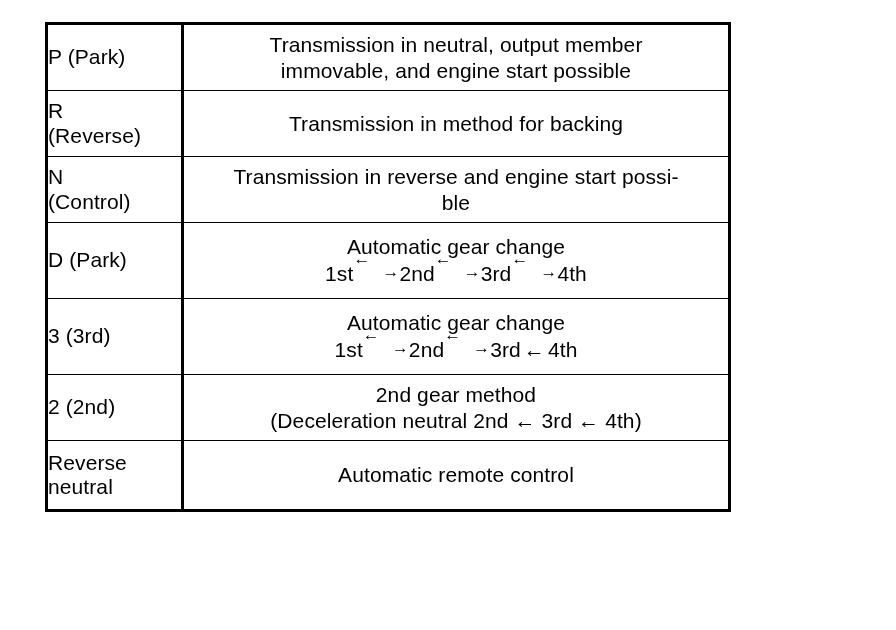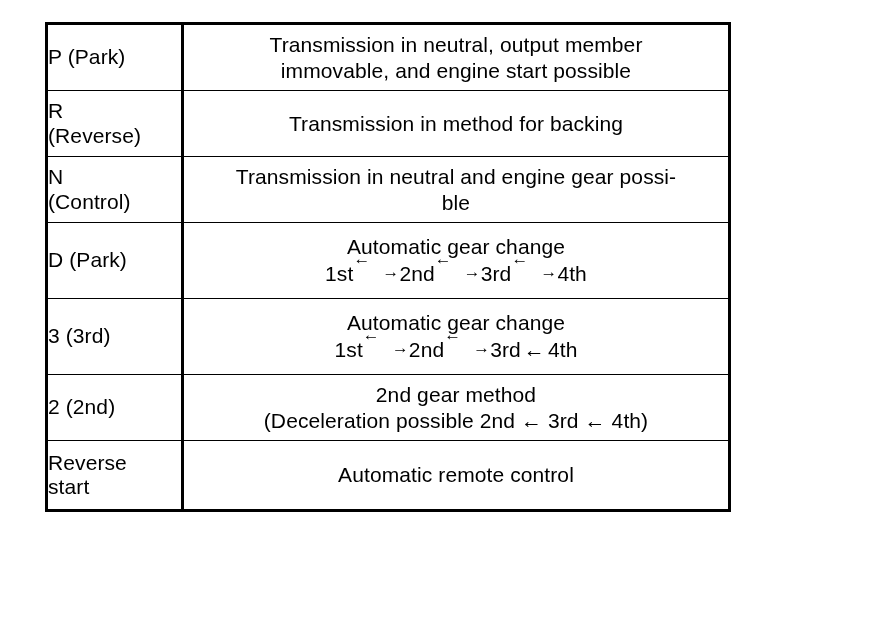--- a/index.html
+++ b/index.html
@@ -134,21 +134,21 @@
           <td class="desc-cell">
             <span class="desc-line"><span>Transmission in method for backing</span></span>
           </td>
         </tr>
         <tr class="r-neu">
           <td class="range-cell">
             <span class="range-line">N</span>
             <span class="range-line">(Control)</span>
           </td>
           <td class="desc-cell">
-            <span class="desc-line"><span>Transmission in neutral and engine gear possi-</span></span>
+            <span class="desc-line"><span>Transmission in reverse and engine start possi-</span></span>
             <span class="desc-line"><span>ble</span></span>
           </td>
         </tr>
         <tr class="r-drive">
           <td class="range-cell">
             <span class="range-line">D (Park)</span>
           </td>
           <td class="desc-cell">
             <span class="desc-line"><span>Automatic gear change</span></span>
             <span class="desc-line"><span>1st</span><span class="biarrow"><span class="ar-top">←</span><span class="ar-bot">→</span></span><span>2nd</span><span class="biarrow"><span class="ar-top">←</span><span class="ar-bot">→</span></span><span>3rd</span><span class="biarrow"><span class="ar-top">←</span><span class="ar-bot">→</span></span><span>4th</span></span>
@@ -162,27 +162,27 @@
             <span class="desc-line"><span>Automatic gear change</span></span>
             <span class="desc-line"><span>1st</span><span class="biarrow"><span class="ar-top">←</span><span class="ar-bot">→</span></span><span>2nd</span><span class="biarrow"><span class="ar-top">←</span><span class="ar-bot">→</span></span><span>3rd</span><span class="single-arrow">←</span><span>4th</span></span>
           </td>
         </tr>
         <tr class="r-2nd">
           <td class="range-cell">
             <span class="range-line">2 (2nd)</span>
           </td>
           <td class="desc-cell">
             <span class="desc-line"><span>2nd gear method</span></span>
-            <span class="desc-line"><span>(Deceleration possible 2nd ← 3rd ← 4th)</span></span>
+            <span class="desc-line"><span>(Deceleration neutral 2nd ← 3rd ← 4th)</span></span>
           </td>
         </tr>
         <tr class="r-ctrl">
           <td class="range-cell">
             <span class="range-line">Reverse</span>
-            <span class="range-line">start</span>
+            <span class="range-line">neutral</span>
           </td>
           <td class="desc-cell">
             <span class="desc-line"><span>Automatic remote control</span></span>
           </td>
         </tr>
       </tbody>
   </table>
 </div>
 
 </body></html>

